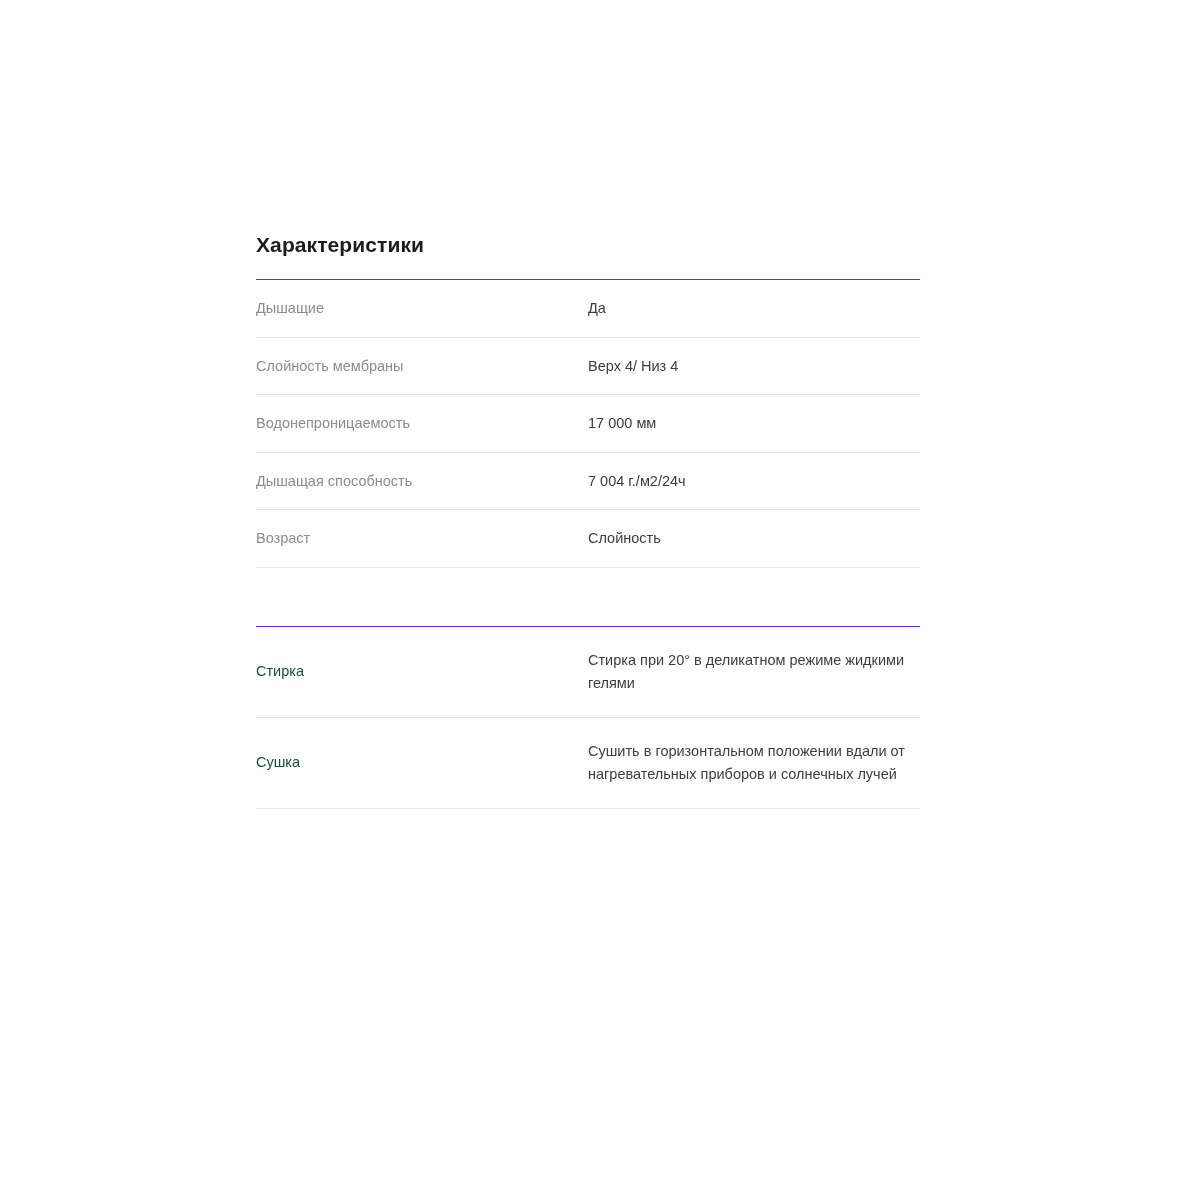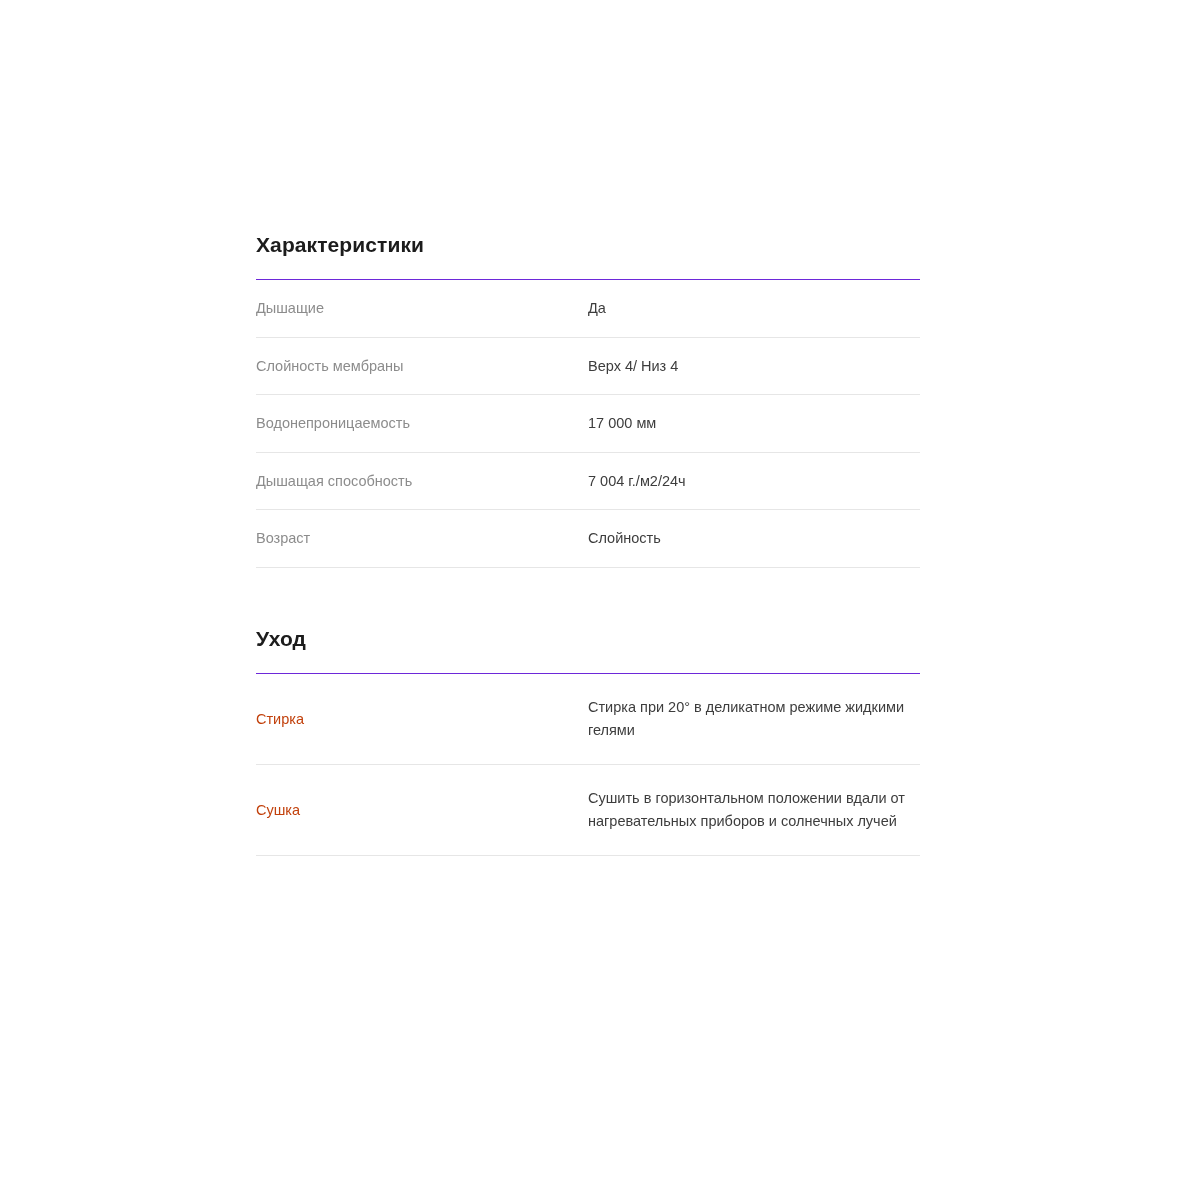--- a/index.html
+++ b/index.html
@@ -76,21 +76,21 @@
 
   .section-care .spec-table td {
     padding: 22px 0 21px 0;
   }
 
   .section-care .spec-value {
     max-width: 340px;
   }
 
   .section-care .spec-label {
-    color: #c2410c;
+    color: #14532d;
   }
 
   
   .section-care tr td.spec-label {
     vertical-align: middle;
   }
 </style>
 </head>
 <body>
 
@@ -119,21 +119,20 @@
           </tr>
           <tr>
             <td class="spec-label">Возраст</td>
             <td class="spec-value">Слойность</td>
           </tr>
         </tbody>
       </table>
     </section>
 
     <section class="section section-care">
-      <h2 class="section-title">Уход</h2>
       <table class="spec-table">
         <tbody>
           <tr>
             <td class="spec-label">Стирка</td>
             <td class="spec-value">Стирка при 20° в деликатном режиме жидкими гелями</td>
           </tr>
           <tr>
             <td class="spec-label">Сушка</td>
             <td class="spec-value">Сушить в горизонтальном положении вдали от нагревательных приборов и солнечных лучей</td>
           </tr>

